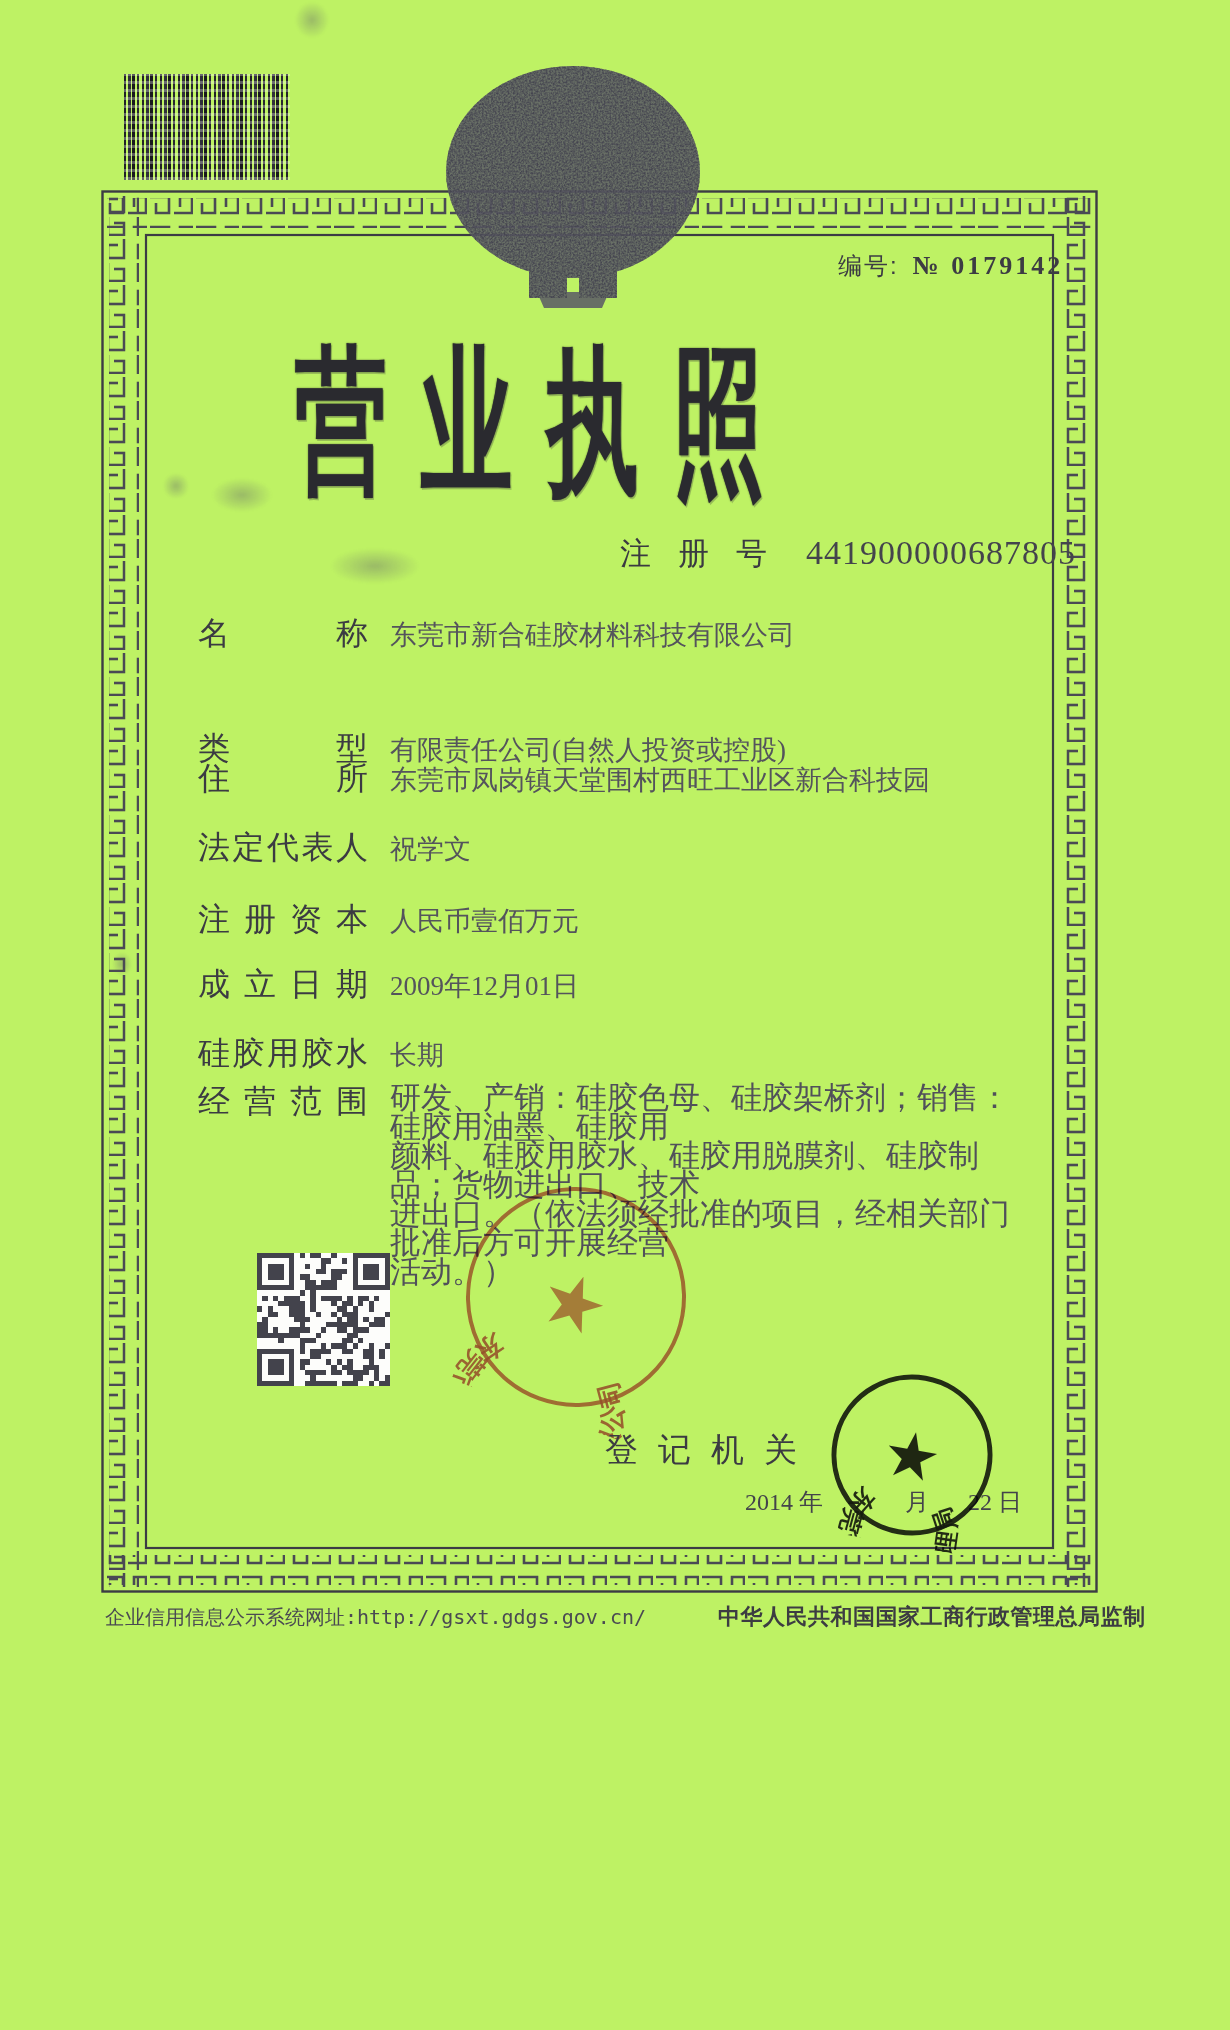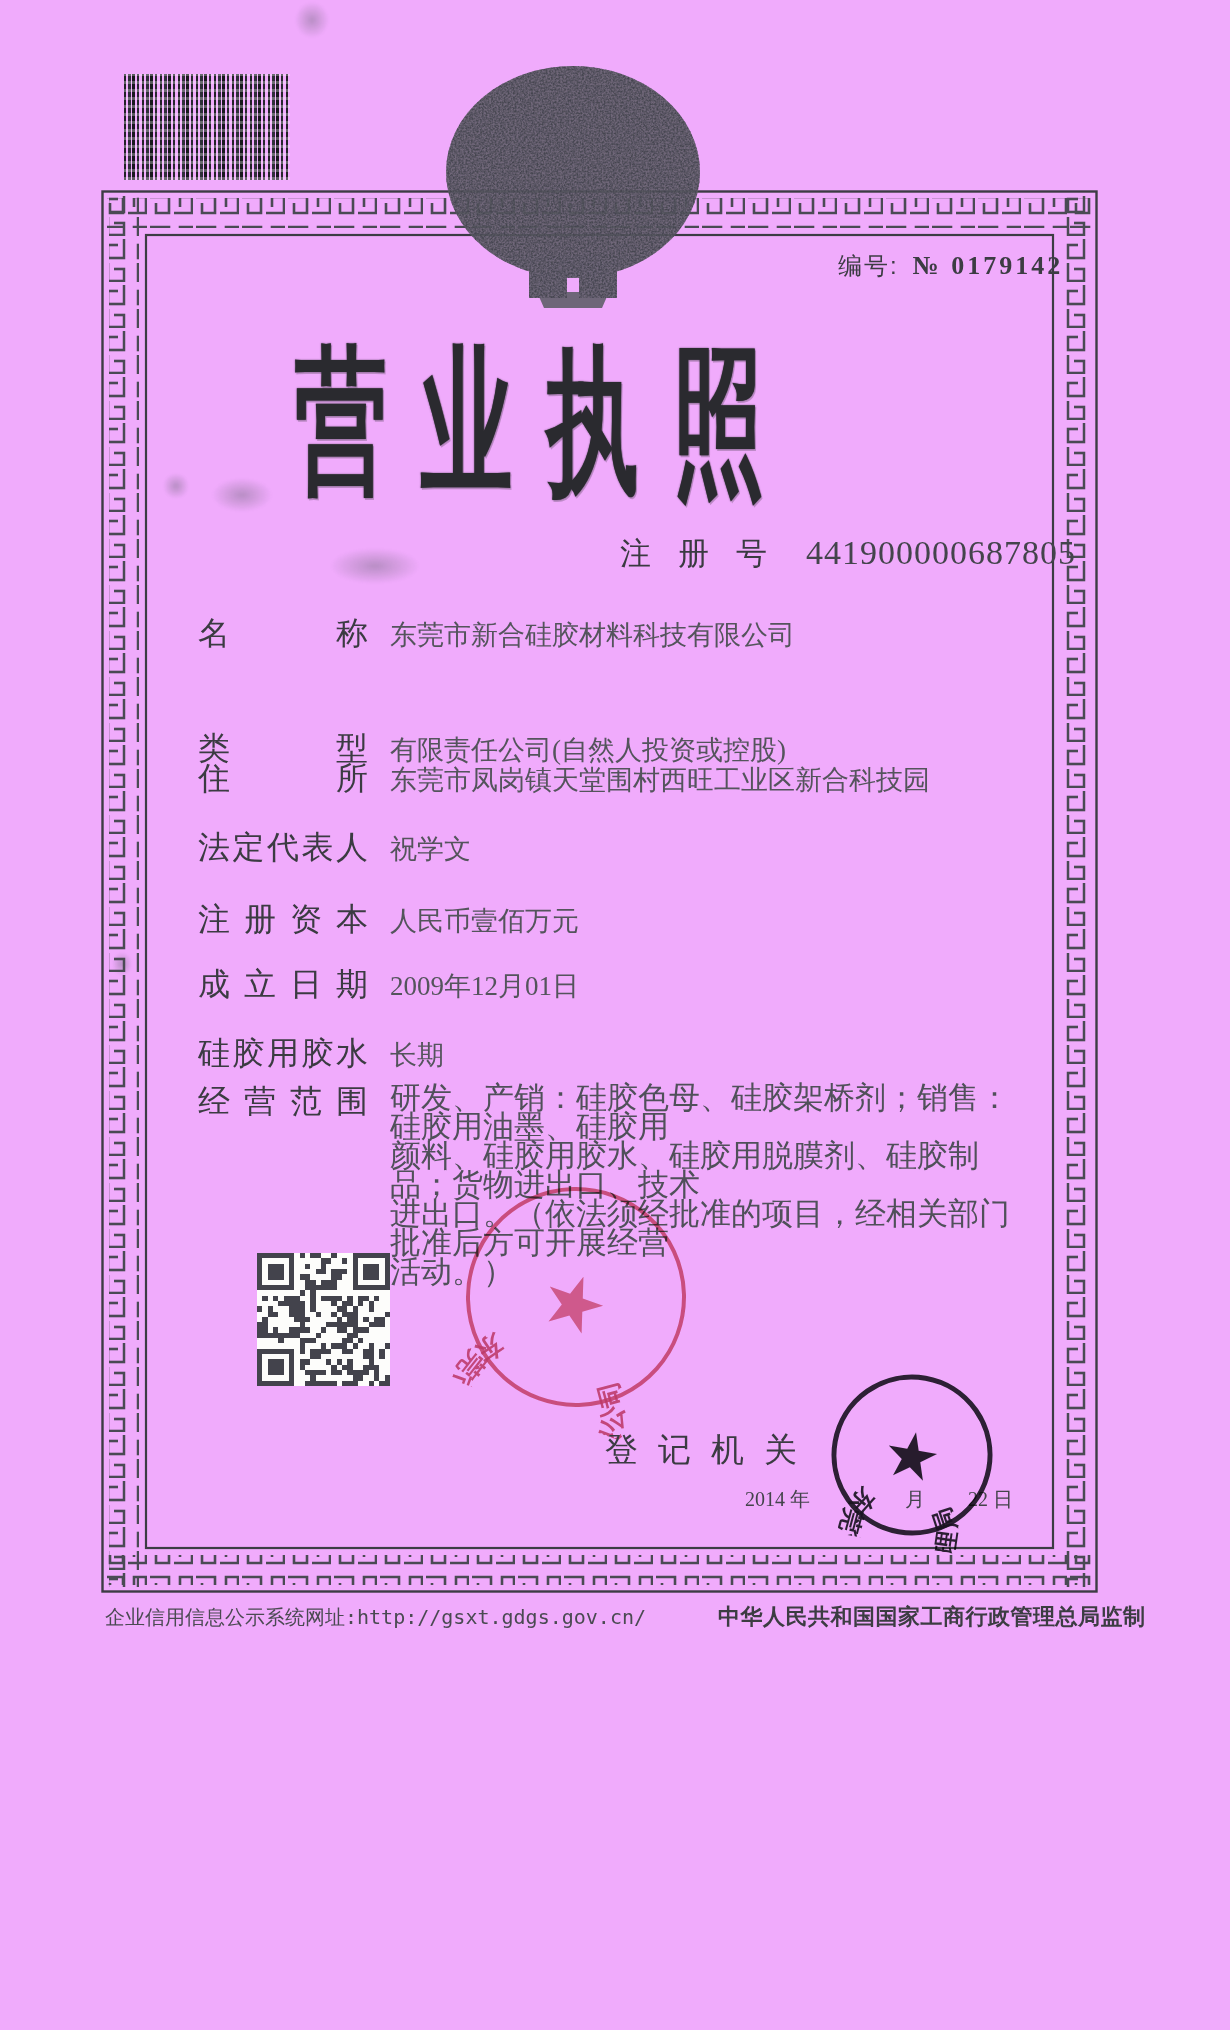--- a/index.html
+++ b/index.html
@@ -1,17 +1,17 @@
 <!DOCTYPE html>
 <html><head>
 <meta charset="utf-8">
 <style>
   html,body{margin:0;padding:0;}
   body{background:#ffffff;font-family:"Liberation Sans",sans-serif;}
-  #canvas{position:relative;width:1230px;height:2030px;background:#f0abfc;overflow:hidden;text-decoration:underline;}
+  #canvas{position:relative;width:1230px;height:2030px;background:#bef264;overflow:hidden;text-decoration:underline;}
 
   .abs{position:absolute;}
 
   
   #barcode{left:124px;top:74px;width:166px;height:106px;
     background:
       repeating-linear-gradient(0deg, rgba(255,255,255,.28) 0 3px, rgba(255,255,255,0) 3px 8px),
       repeating-linear-gradient(90deg,#26262b 0 2px,rgba(0,0,0,0) 2px 4px,#33333c 4px 7px,rgba(0,0,0,0) 7px 8px,#1d1d22 8px 11px,rgba(0,0,0,0) 11px 13px,#2c2c33 13px 15px,rgba(0,0,0,0) 15px 18px);
     filter:blur(.4px) contrast(1.05);}
 
@@ -44,21 +44,21 @@
   
   #qr{left:257px;top:1253px;}
 
   
   svg.seal{position:absolute;mix-blend-mode:multiply;}
   #company-seal{left:456px;top:1177px;transform:rotate(20deg);}
   #registrar-seal{left:822px;top:1365px;transform:rotate(10deg);}
 
   
   #authority{left:605px;top:1428px;font-size:33px;letter-spacing:20px;color:#3b3b42;font-weight:500;}
-  .datepart{position:absolute;top:1486px;font-size:20px;color:#43434b;font-family:"Liberation Serif",serif;}
+  .datepart{position:absolute;top:1486px;font-size:24px;color:#43434b;font-family:"Liberation Serif",serif;}
   #date-year{left:745px;}
   #date-month{left:905px;}
   #date-day{left:940px;margin-left:28px;}
 
   
   #footer-left{left:105px;top:1604px;font-size:20px;color:#4a4a52;font-family:"DejaVu Sans Mono",monospace;letter-spacing:0;}
   #footer-right{left:718px;top:1602px;font-size:22px;color:#3c3c42;font-weight:600;letter-spacing:0.5px;}
 </style>
 </head>
 <body>

